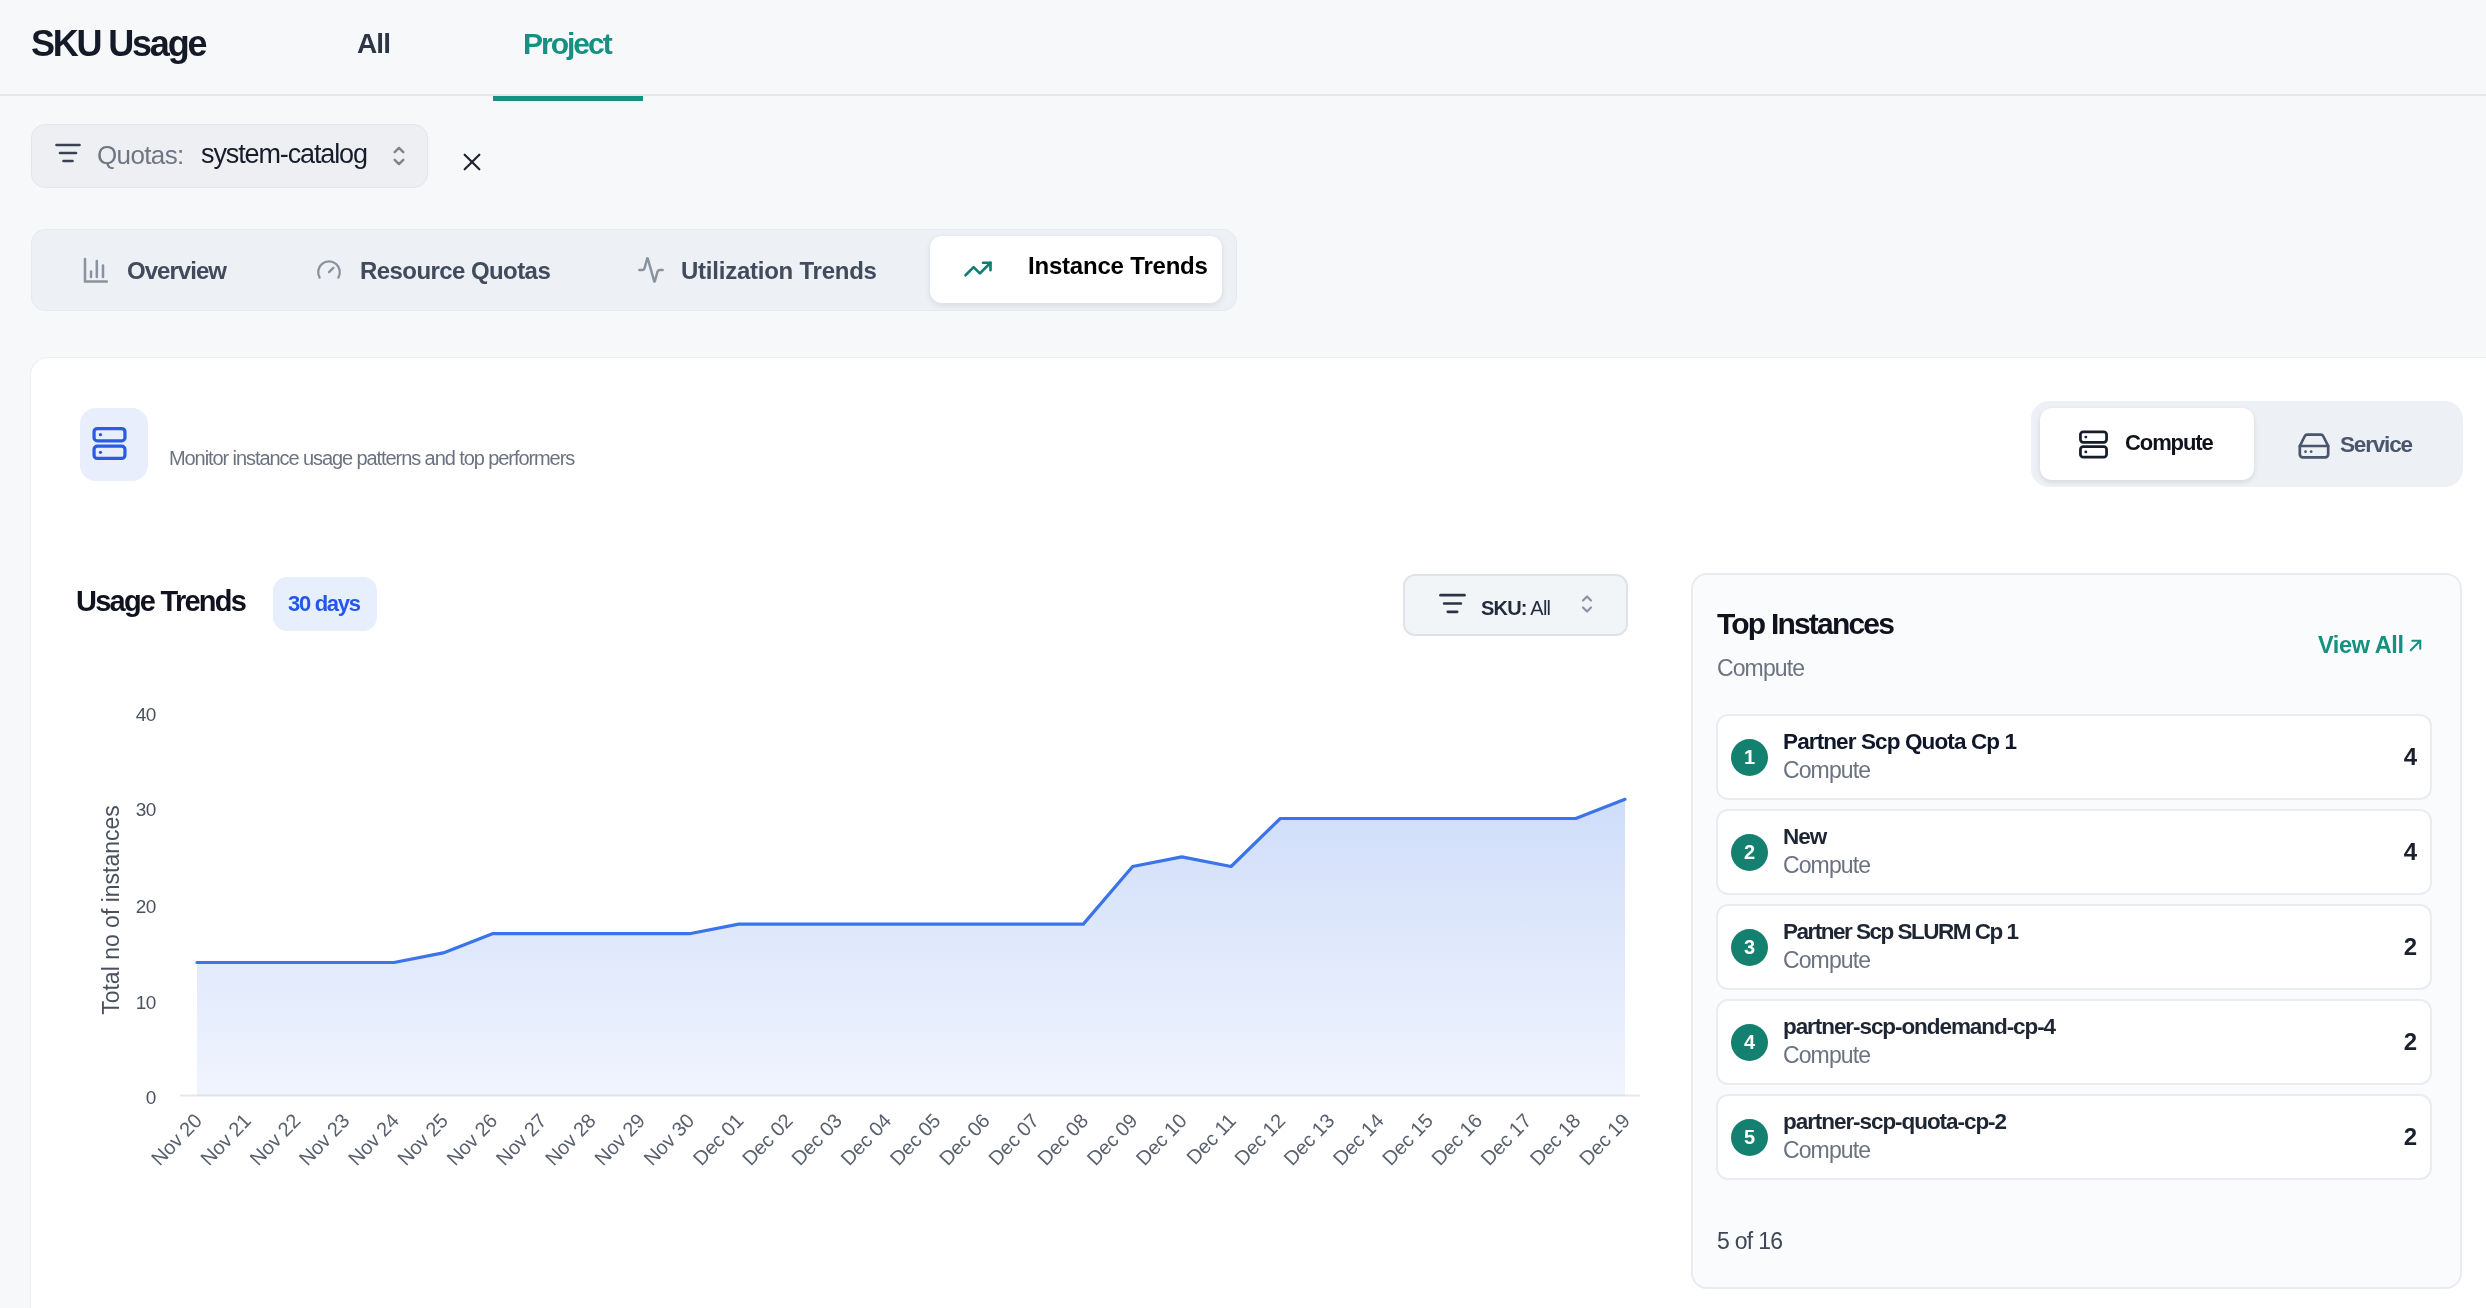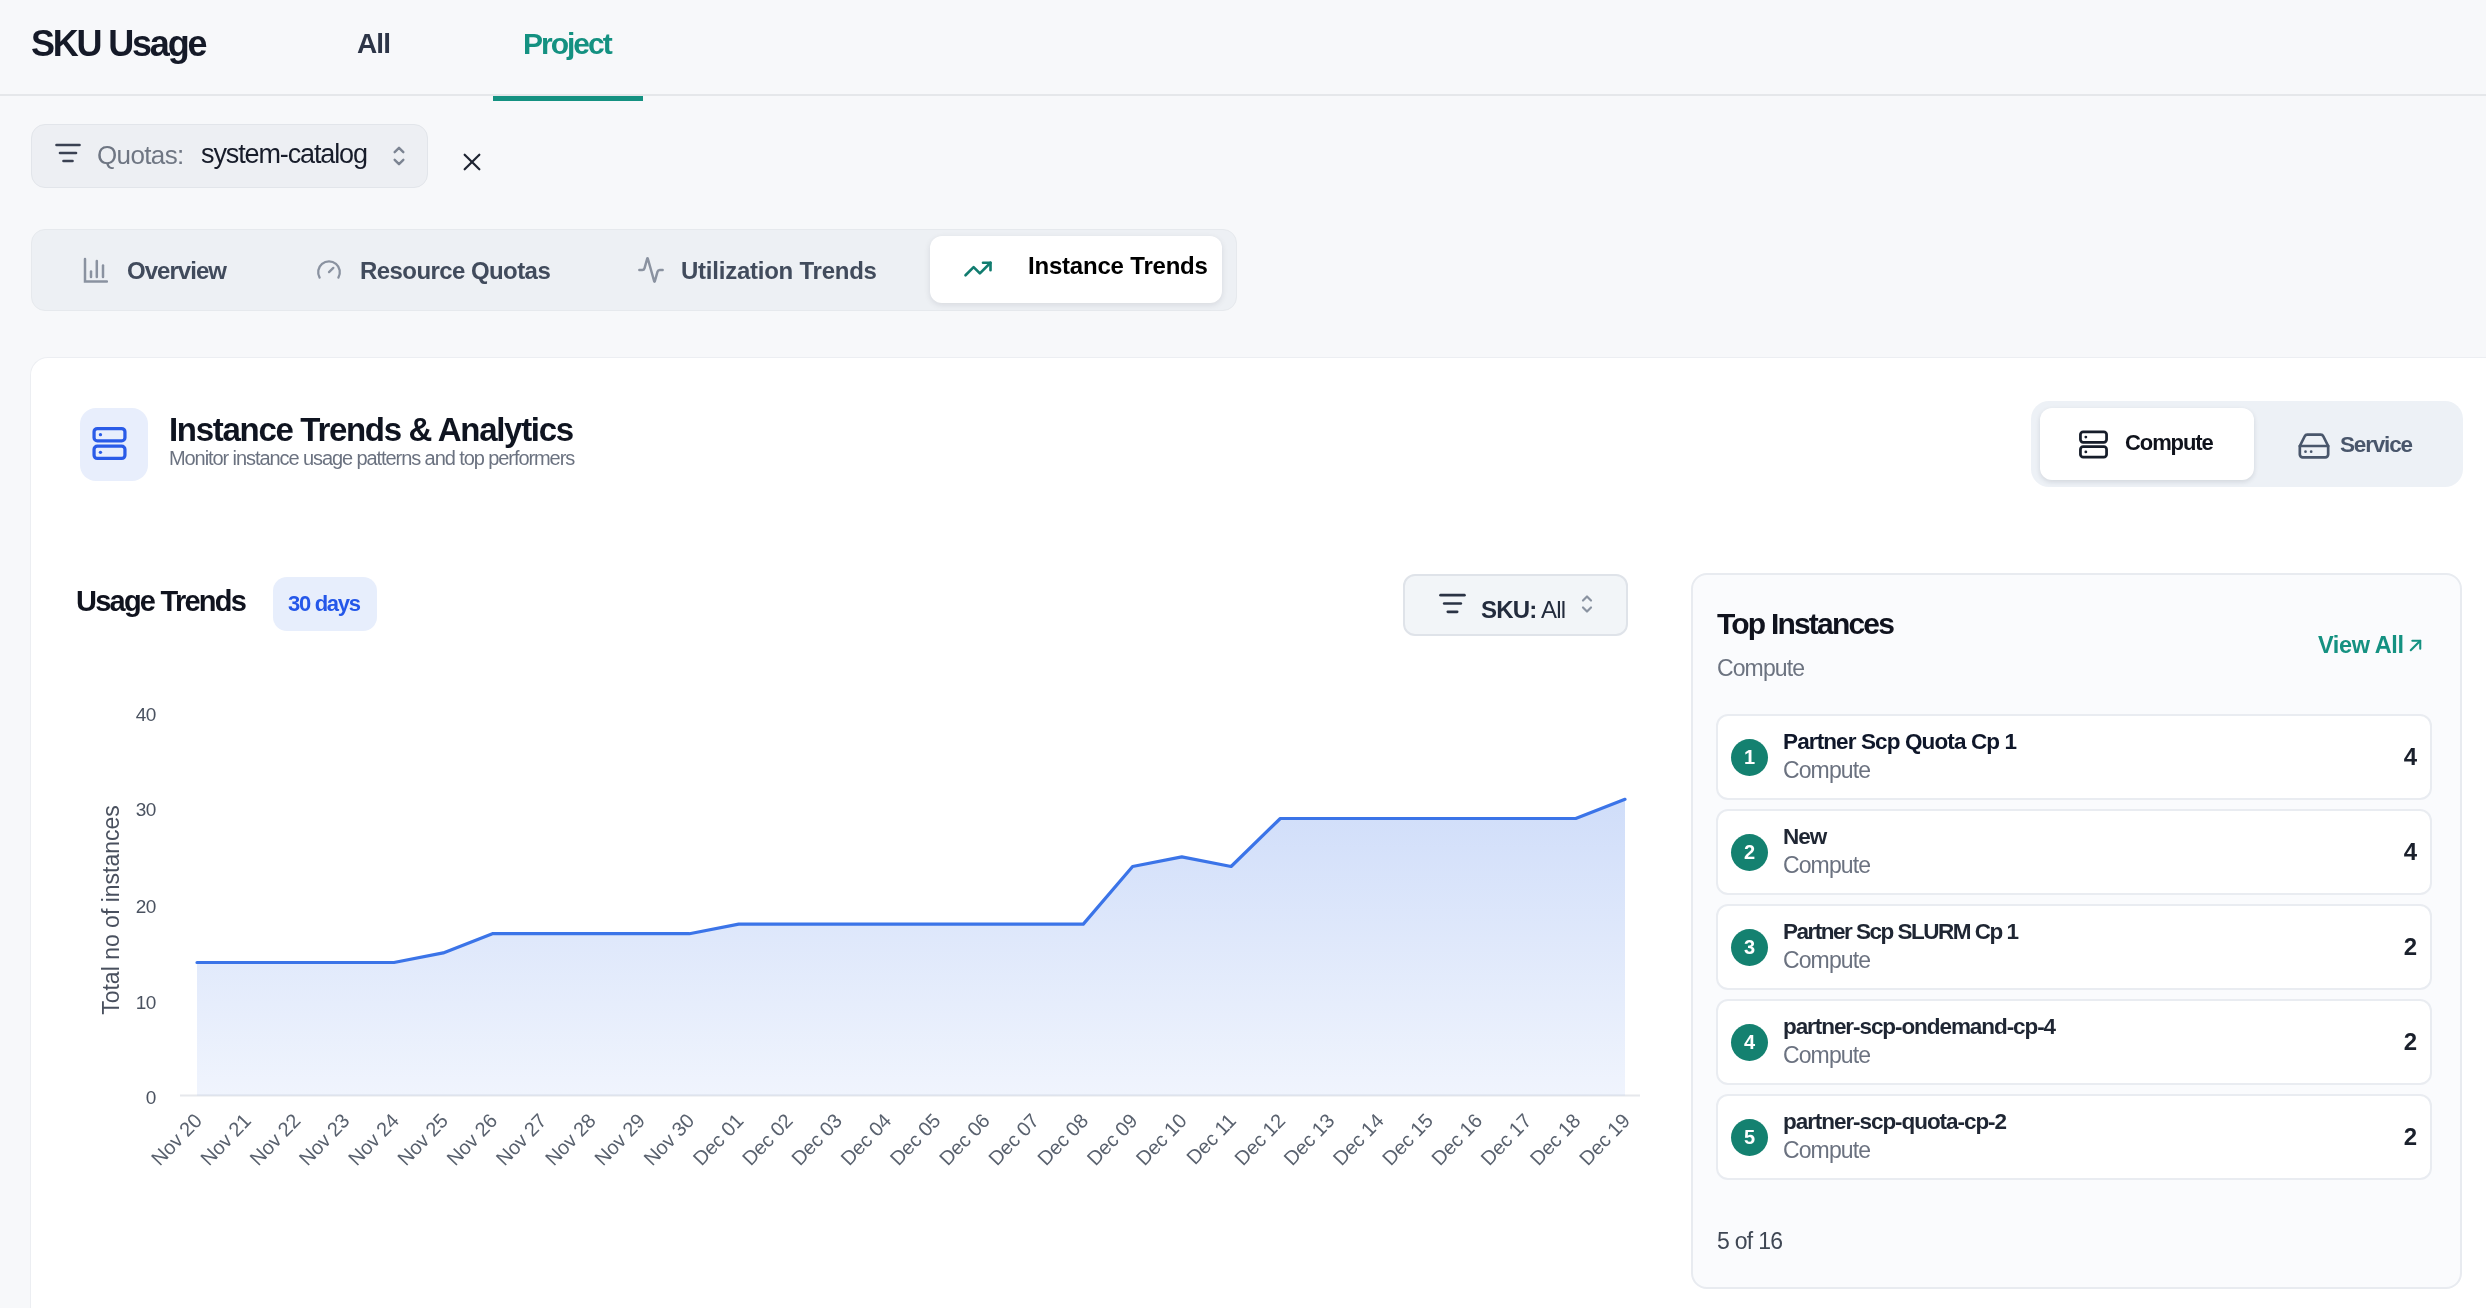--- a/index.html
+++ b/index.html
@@ -51,21 +51,20 @@
     </svg>
 <div class="abs" style="left:1008px;top:254px;font-size:24px;font-weight:700;color:#000000;letter-spacing:-0.2px;line-height:1;white-space:pre;margin-left:20px;">Instance Trends</div>
 <div class="abs" style="left:30px;top:357px;width:2456px;height:951px;background:#ffffff;border-top:1px solid #eceef2;border-left:1px solid #eceef2;border-radius:18px 0 0 0"></div>
 <div class="abs" style="left:80px;top:408px;width:68px;height:73px;background:#e8eefc;border-radius:16px"></div>
 <svg class="abs" style="left:90px;top:424px" width="39" height="39" viewBox="0 0 24 24" fill="none" stroke="#2a5be8" stroke-width="2" stroke-linecap="round">
       <rect x="2.5" y="2.8" width="19" height="7.6" rx="2"></rect>
       <rect x="2.5" y="13.6" width="19" height="7.6" rx="2"></rect>
       <line x1="6.4" y1="6.6" x2="6.45" y2="6.6"></line>
       <line x1="6.4" y1="17.4" x2="6.45" y2="17.4"></line>
     </svg>
-<div class="abs" style="left:169px;top:413px;font-size:33px;font-weight:700;color:#0f1420;letter-spacing:-1.3px;line-height:1;white-space:pre;">Instance Trends &amp; Analytics</div>
 <div class="abs" style="left:169px;top:448px;font-size:20px;font-weight:400;color:#6b7280;letter-spacing:-1.08px;line-height:1;white-space:pre;">Monitor instance usage patterns and top performers</div>
 <div class="abs" style="left:2031px;top:401px;width:432px;height:86px;background:#edf1f6;border-radius:18px"></div>
 <div class="abs" style="left:2040px;top:408px;width:214px;height:72px;background:#ffffff;border-radius:12px;box-shadow:0 2px 5px rgba(15,23,42,0.12)"></div>
 <svg class="abs" style="left:2077px;top:428px" width="33" height="33" viewBox="0 0 24 24" fill="none" stroke="#161d2a" stroke-width="2" stroke-linecap="round">
       <rect x="2.5" y="2.8" width="19" height="7.6" rx="2"></rect>
       <rect x="2.5" y="13.6" width="19" height="7.6" rx="2"></rect>
       <line x1="6.4" y1="6.6" x2="6.45" y2="6.6"></line>
       <line x1="6.4" y1="17.4" x2="6.45" y2="17.4"></line>
     </svg>
 <div class="abs" style="left:2125px;top:432px;font-size:22px;font-weight:700;color:#10131c;letter-spacing:-1.1px;line-height:1;white-space:pre;">Compute</div>
@@ -78,21 +77,21 @@
 <div class="abs" style="left:2340px;top:434px;font-size:22.5px;font-weight:700;color:#49566b;letter-spacing:-1.18px;line-height:1;white-space:pre;">Service</div>
 <div class="abs" style="left:76px;top:587px;font-size:29px;font-weight:700;color:#10131e;letter-spacing:-1.76px;line-height:1;white-space:pre;">Usage Trends</div>
 <div class="abs" style="left:273px;top:577px;width:104px;height:54px;background:#e7eefc;border-radius:14px"></div>
 <div class="abs" style="left:288px;top:593px;font-size:22px;font-weight:700;color:#2457e9;letter-spacing:-1.29px;line-height:1;white-space:pre;">30 days</div>
 <div class="abs" style="left:1403px;top:574px;width:225px;height:62px;background:#f2f5f8;border:2px solid #dfe3e9;border-radius:12px"></div>
 <svg class="abs" style="left:1439px;top:593px" width="27" height="21" viewBox="0 0 26 20" fill="none" stroke="#2a3344" stroke-width="2.6" stroke-linecap="round">
       <line x1="1.5" y1="2" x2="24.5" y2="2"></line>
       <line x1="5" y1="10" x2="21" y2="10"></line>
       <line x1="8.5" y1="18" x2="17.5" y2="18"></line>
     </svg>
-<div class="abs" style="left:1481px;top:598px;font-size:24px;font-weight:400;color:#232c3d;letter-spacing:-0.8px;line-height:1;white-space:pre;"><b>SKU:</b> All</div>
+<div class="abs" style="left:1481px;top:598px;font-size:20px;font-weight:400;color:#232c3d;letter-spacing:-0.8px;line-height:1;white-space:pre;"><b>SKU:</b> All</div>
 <svg class="abs" style="left:1575px;top:592px" width="24" height="24" viewBox="0 0 24 24" fill="none" stroke="#8a93a1" stroke-width="2.2" stroke-linecap="round" stroke-linejoin="round">
       <path d="m8 15.5 4 4 4-4"></path>
       <path d="m8 8.5 4-4 4 4"></path>
     </svg>
 <svg class="abs" style="left:0;top:560px" width="1690" height="748" viewBox="0 0 1690 748">
       <defs>
         <linearGradient id="af" x1="0" y1="0" x2="0" y2="1">
           <stop offset="0" stop-color="#4278e8" stop-opacity="0.25"></stop>
           <stop offset="1" stop-color="#4278e8" stop-opacity="0.08"></stop>
         </linearGradient>

